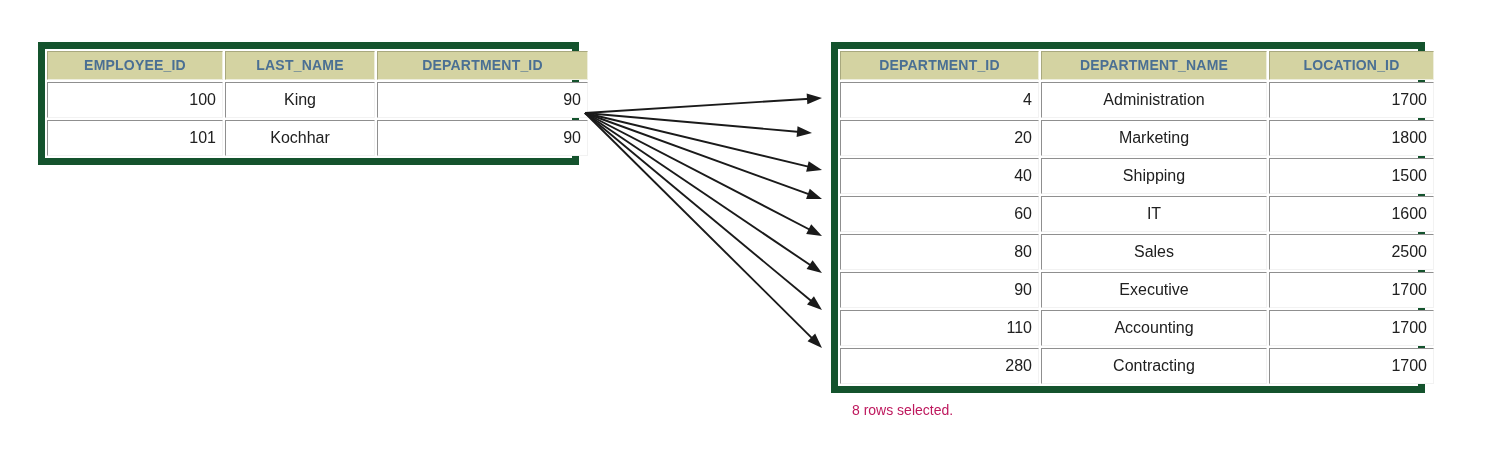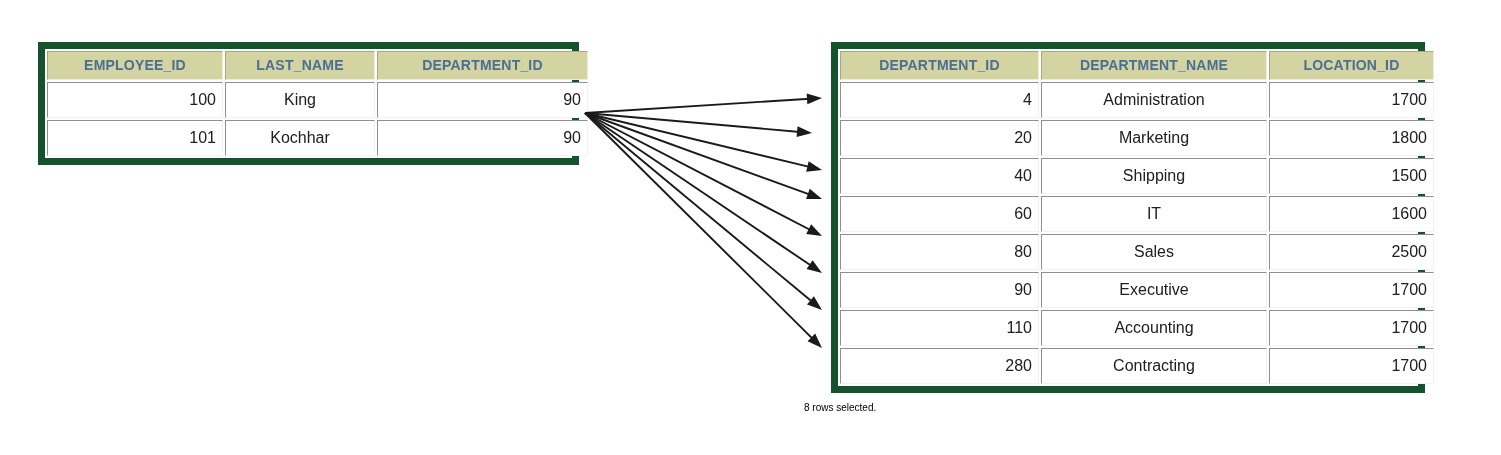--- a/index.html
+++ b/index.html
@@ -92,24 +92,24 @@
     left: 0;
     top: 0;
     width: 1501px;
     height: 455px;
     pointer-events: none;
   }
 
   
   #rows-selected-label {
     position: absolute;
-    left: 804px;
+    left: 852px;
     top: 402px;
-    font-size: 10px;
-    color: #000000;
+    font-size: 14px;
+    color: #be185d;
     white-space: nowrap;
   }
 </style>
 </head>
 <body>
 
 <div class="grid-table" id="employees-table">
   <table class="tbl-inner">
     <colgroup>
         <col class="c0">

